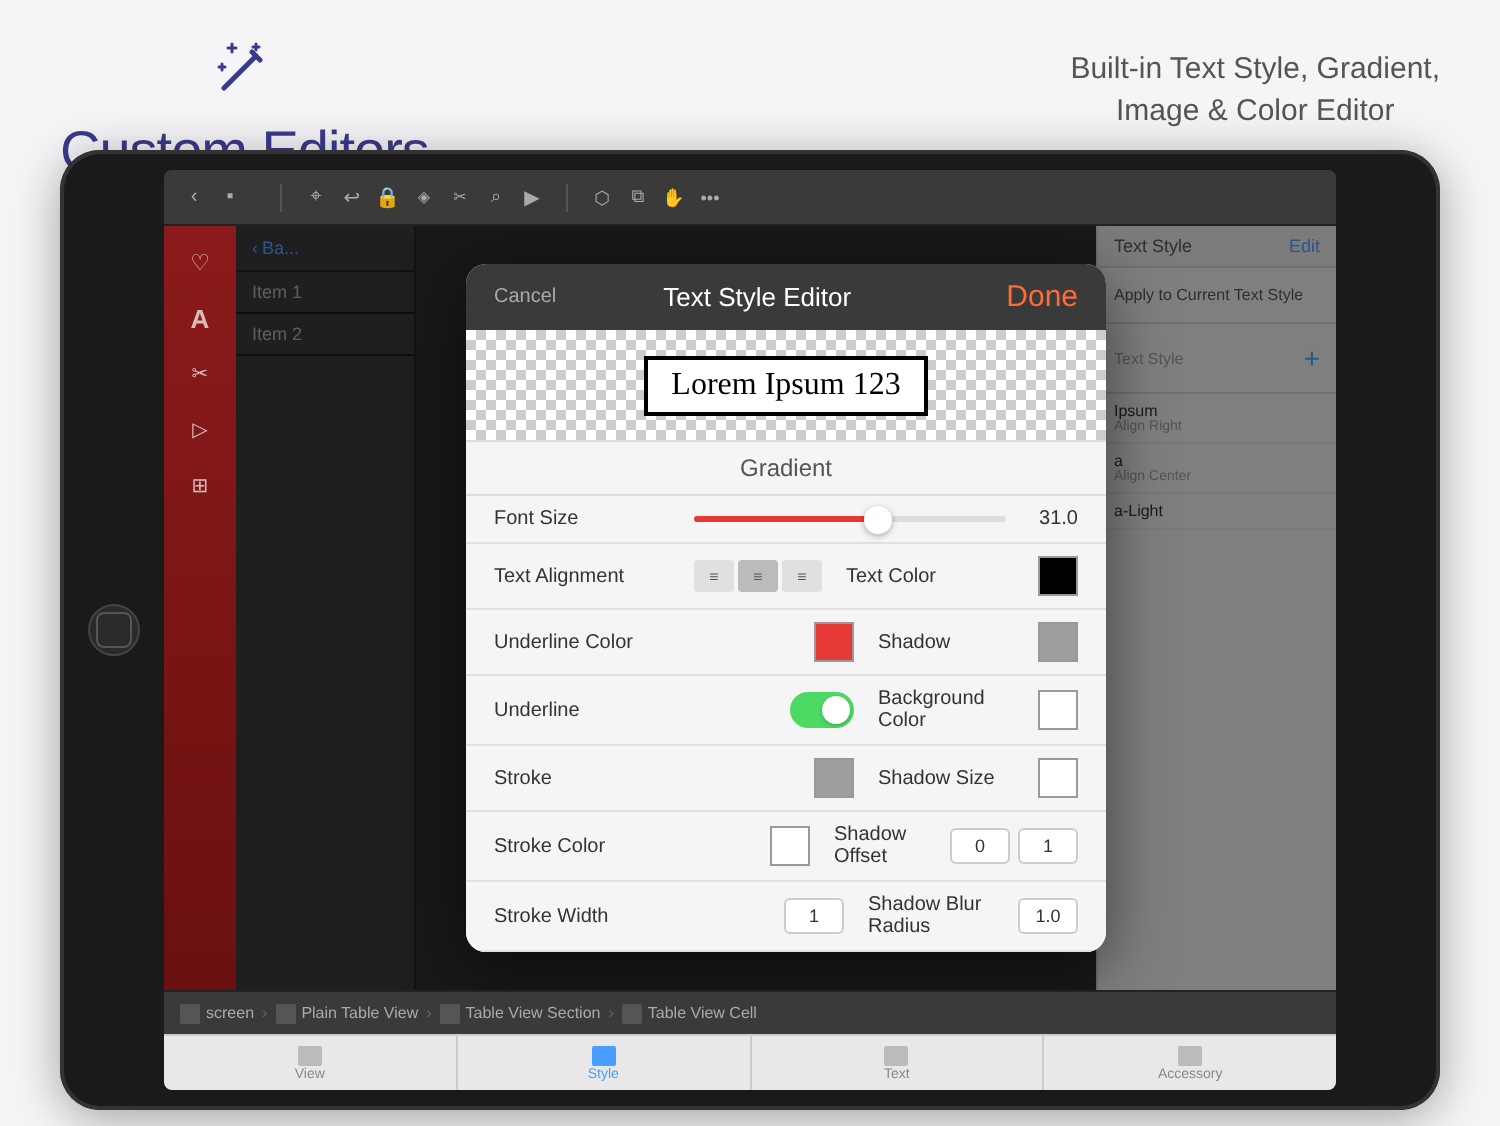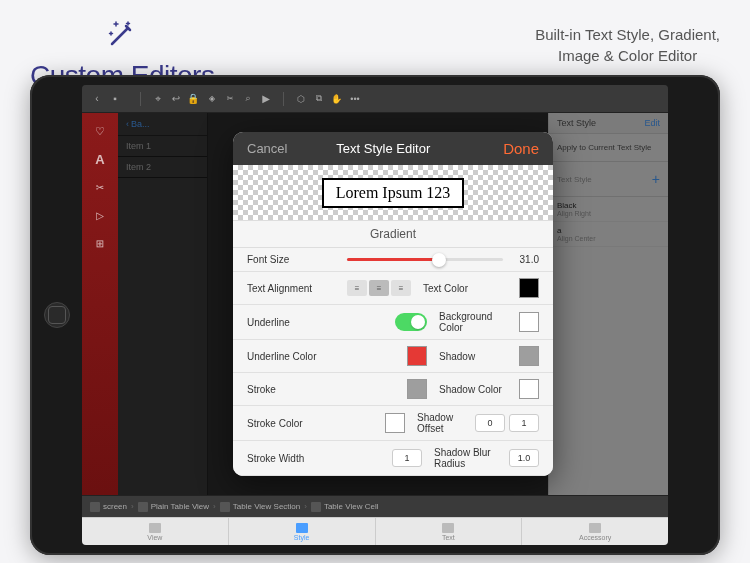--- a/index.html
+++ b/index.html
@@ -283,21 +283,21 @@
       box-shadow: 0 8px 32px rgba(0,0,0,0.5);
     }
     .modal-header {
       background: #3a3a3a;
       display: flex;
       align-items: center;
       justify-content: space-between;
       padding: 8px 14px;
     }
     .modal-cancel {
-      font-size: 13px;
+      font-size: 10px;
       color: #aaa;
     }
     .modal-title {
       font-size: 13px;
       color: #fff;
       font-weight: 500;
     }
     .modal-done {
       font-size: 15px;
       color: #ff6b35;
@@ -621,45 +621,45 @@
               <div class="align-btns">
                 <div class="align-btn">≡</div>
                 <div class="align-btn active">≡</div>
                 <div class="align-btn">≡</div>
               </div>
               <span style="flex:1;font-size:10px;color:#333;padding-left:12px;">Text Color</span>
               <div class="color-swatch black"></div>
             </div>
 
             <div class="modal-row">
+              <span class="modal-row-label">Underline Color</span>
+              <div class="modal-row-control">
+                <div class="color-swatch red"></div>
+              </div>
+              <span style="flex:1;font-size:10px;color:#333;padding-left:12px;">Shadow</span>
+              <div class="color-swatch gray"></div>
+            </div>
+
+            <div class="modal-row">
               <span class="modal-row-label">Underline</span>
               <div class="modal-row-control">
                 <div class="toggle">
                   <div class="toggle-knob"></div>
                 </div>
               </div>
               <span style="flex:1;font-size:10px;color:#333;padding-left:12px;">Background Color</span>
               <div class="color-swatch white"></div>
             </div>
 
             <div class="modal-row">
-              <span class="modal-row-label">Underline Color</span>
-              <div class="modal-row-control">
-                <div class="color-swatch red"></div>
-              </div>
-              <span style="flex:1;font-size:10px;color:#333;padding-left:12px;">Shadow</span>
-              <div class="color-swatch gray"></div>
-            </div>
-
-            <div class="modal-row">
               <span class="modal-row-label">Stroke</span>
               <div class="modal-row-control">
                 <div class="color-swatch gray"></div>
               </div>
-              <span style="flex:1;font-size:10px;color:#333;padding-left:12px;">Shadow Color</span>
+              <span style="flex:1;font-size:10px;color:#333;padding-left:12px;">Shadow Size</span>
               <div class="color-swatch white"></div>
             </div>
 
             <div class="modal-row">
               <span class="modal-row-label">Stroke Color</span>
               <div class="modal-row-control">
                 <div class="color-swatch white"></div>
               </div>
               <span style="flex:1;font-size:10px;color:#333;padding-left:12px;">Shadow Offset</span>
               <div class="two-val">
@@ -690,26 +690,30 @@
             </div>
           </div>
           <div class="right-panel-section">
             <div class="right-panel-item">
               <span class="right-panel-item-label">Text Style</span>
               <span class="plus-btn">+</span>
             </div>
           </div>
           <div>
             <div class="right-panel-list-item">
-              <div class="rpli-name">Black</div>
+              <div class="rpli-name">Ipsum</div>
               <div class="rpli-sub">Align Right</div>
             </div>
             <div class="right-panel-list-item">
               <div class="rpli-name">a</div>
               <div class="rpli-sub">Align Center</div>
+            </div>
+            <div class="right-panel-list-item">
+              <div class="rpli-name">a-Light</div>
+              <div class="rpli-sub"></div>
             </div>
           </div>
         </div>
       </div>
 
     </div>
 
     <div class="breadcrumb-bar">
       <div class="bc-item">
         <span class="bc-icon"></span>

